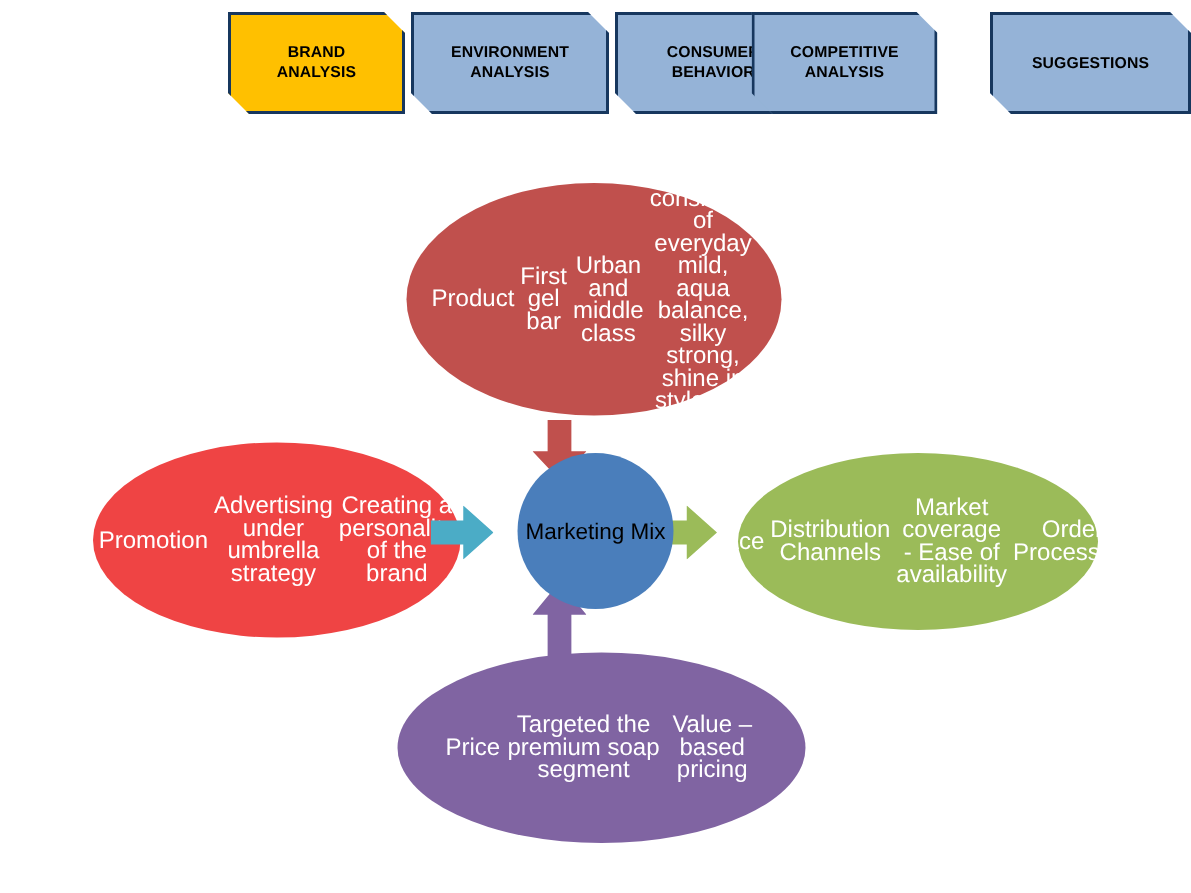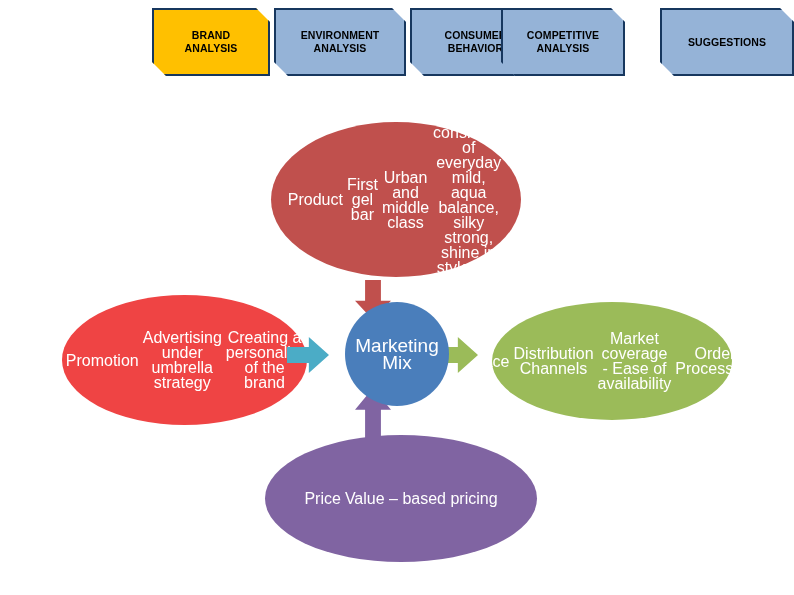--- a/index.html
+++ b/index.html
@@ -78,26 +78,26 @@
 
   
   #circle-marketing-mix {
     position: absolute;
     left: 345px;
     top: 222px;
     width: 104px;
     height: 104px;
     border-radius: 50%;
     background: #4a7ebb;
-    color: #ffffff;
+    color: #000000;
     display: flex;
     align-items: center;
     justify-content: center;
     text-align: center;
-    font-size: 19px;
+    font-size: 15px;
     line-height: 17px;
     z-index: 5;
   }
 
   
   .arrow { position: absolute; z-index: 4; }
 
   #arrow-product-down {
     left: 355px; top: 200px; width: 36px; height: 40px;
     background: #c0504d;
@@ -165,20 +165,21 @@
 
   <div class="ellipse" id="ellipse-place">
     <span class="line">Place</span>
     <span class="line">Distribution Channels</span>
     <span class="line">Market coverage - Ease of availability</span>
     <span class="line">Order Processing</span>
   </div>
 
   <div class="ellipse" id="ellipse-price">
     <span class="line">Price</span>
+    <span class="line">Targeted the premium soap segment</span>
     <span class="line">Value – based pricing</span>
   </div>
 
   <div class="arrow" id="arrow-product-down"></div>
   <div class="arrow" id="arrow-promotion-right"></div>
   <div class="arrow" id="arrow-place-right"></div>
   <div class="arrow" id="arrow-price-up"></div>
 
   <div id="circle-marketing-mix">
     <span>Marketing Mix</span>

